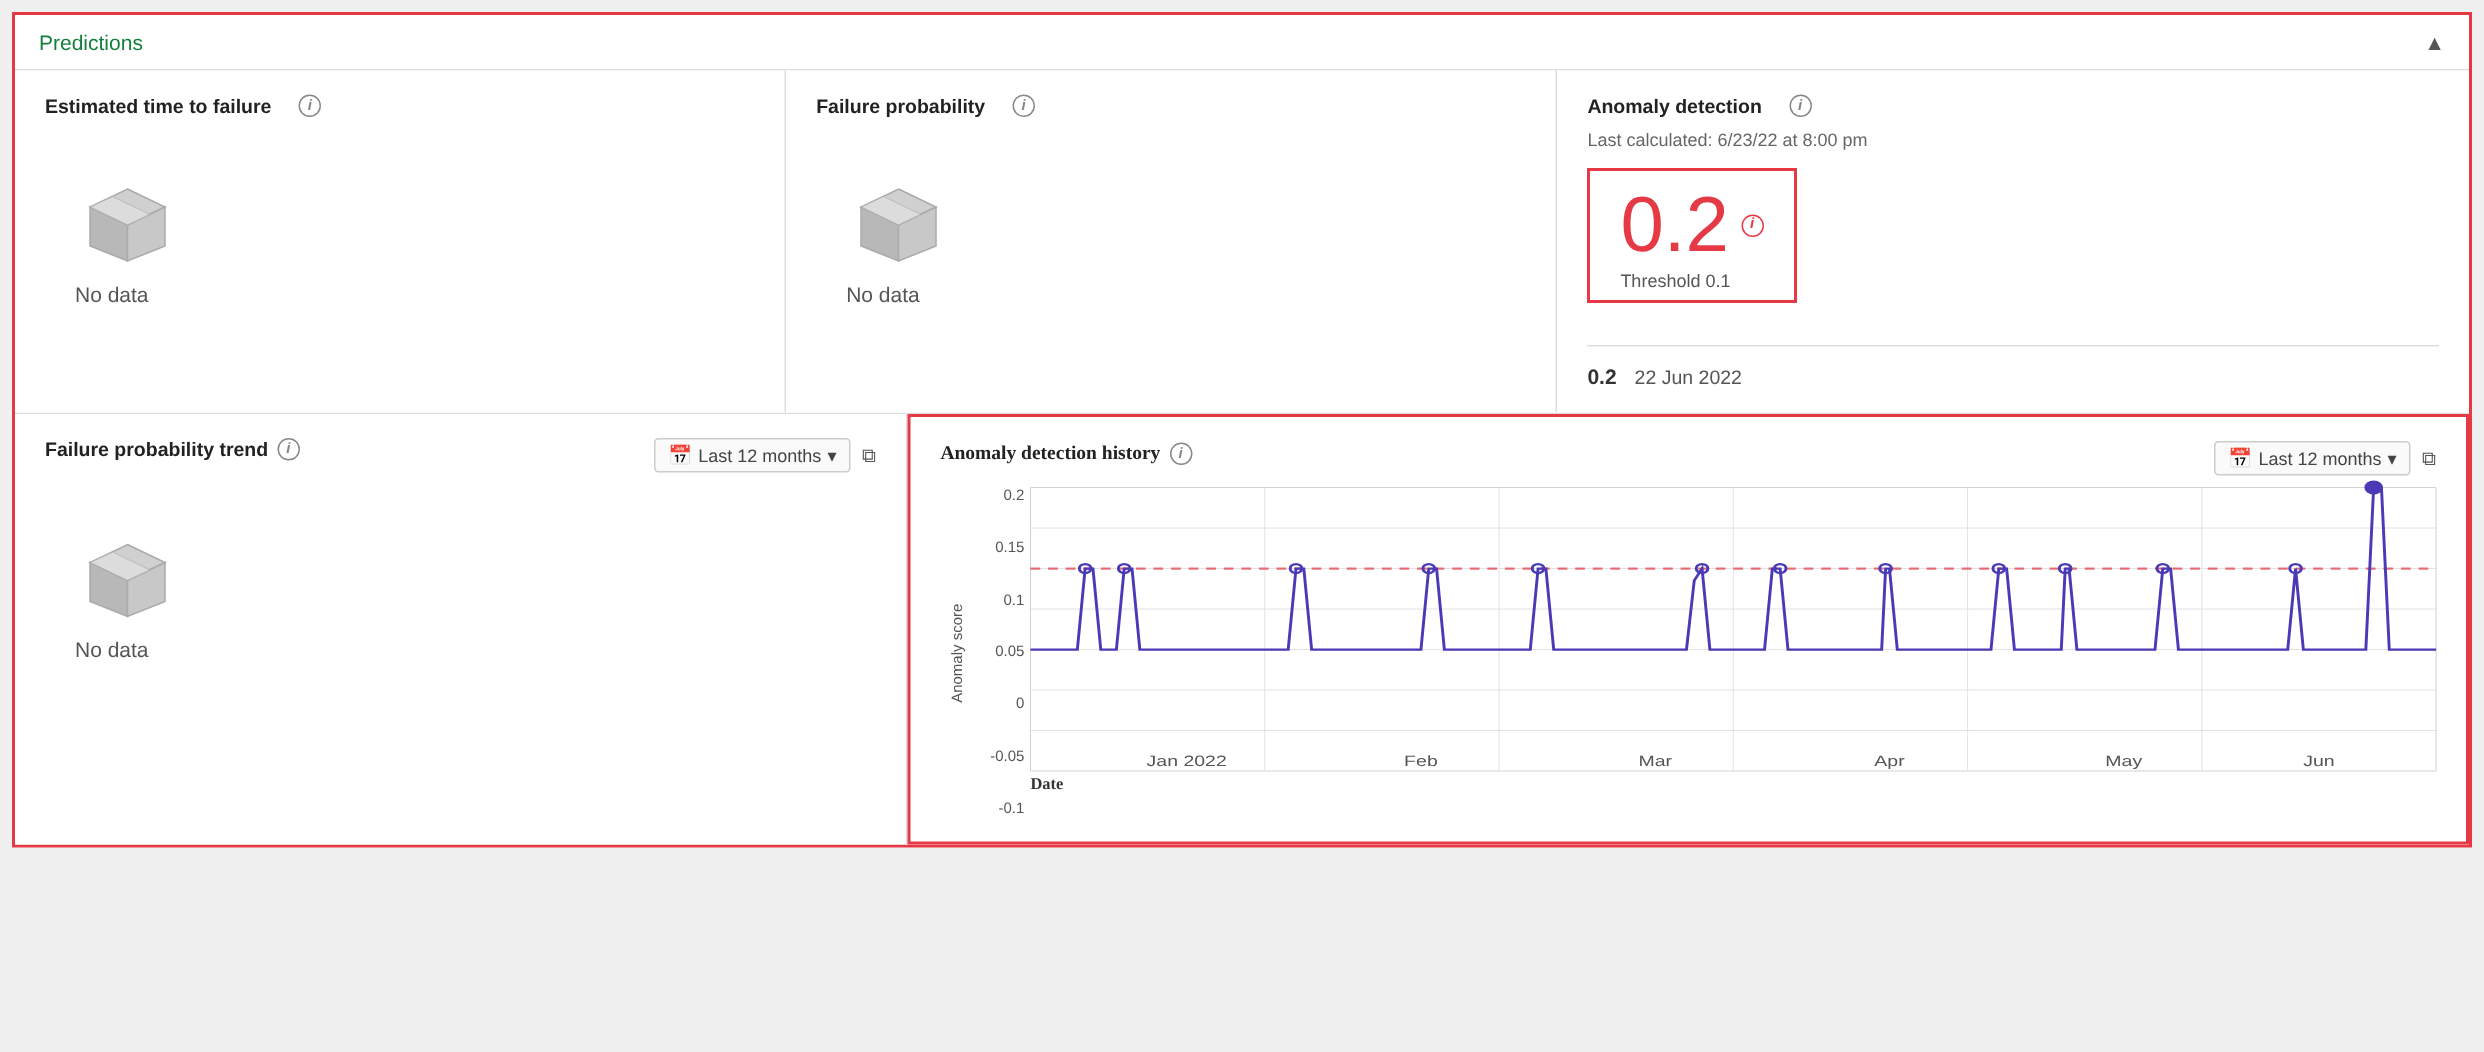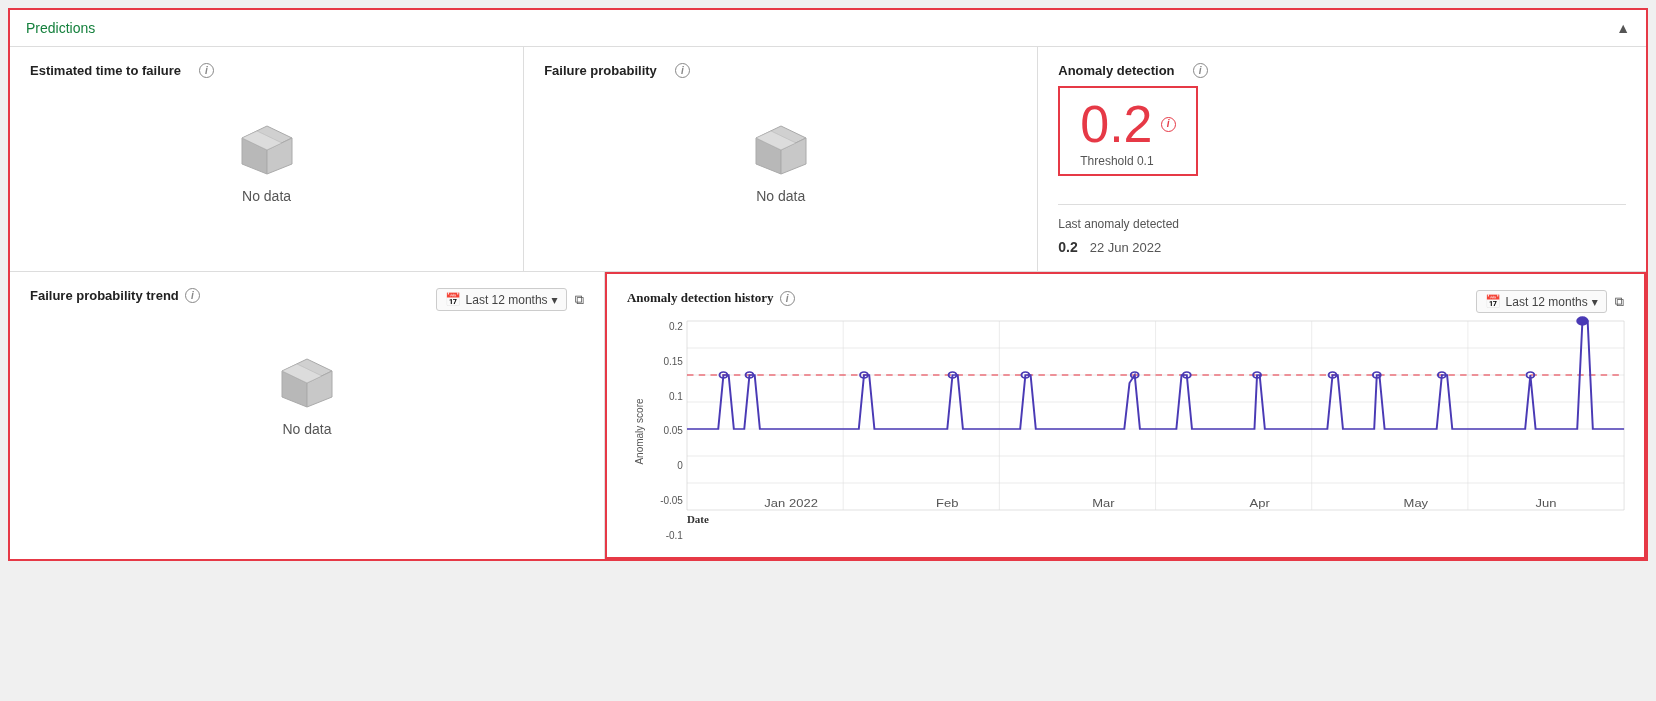--- a/index.html
+++ b/index.html
@@ -70,21 +70,20 @@
       border-radius: 50%;
       font-size: 10px;
       color: #888;
       font-style: italic;
       font-weight: 700;
       cursor: pointer;
     }
     .no-data-area {
       display: flex;
       flex-direction: column;
-      align-items: center;
       justify-content: center;
       padding: 30px 20px;
       gap: 12px;
     }
     .box-icon {
       width: 70px;
       height: 60px;
     }
     .no-data-label {
       font-size: 14px;
@@ -253,29 +252,29 @@
           </svg>
           <span class="no-data-label">No data</span>
         </div>
       </div>
 
       <div class="anomaly-card">
         <div class="card-title">
           <span>Anomaly detection</span>
           <span class="info-icon">i</span>
         </div>
+        <div class="anomaly-subtitle">Last calculated: 6/23/22 at 8:00 pm</div>
         <div class="anomaly-score-box">
           <div class="anomaly-score-value">
             <span>0.2</span>
             <span class="info-icon" style="border-color:#e63946; color:#e63946;">i</span>
           </div>
           <div class="anomaly-threshold">Threshold 0.1</div>
         </div>
         <hr class="divider">
-        <div class="last-anomaly-label">Last anomaly detected</div>
         <div class="last-anomaly-values">
           <span class="last-anomaly-score">0.2</span>
           <span class="last-anomaly-date">22 Jun 2022</span>
         </div>
       </div>
     </div>
 
     <div class="bottom-row">
 
       <div class="bottom-left">

